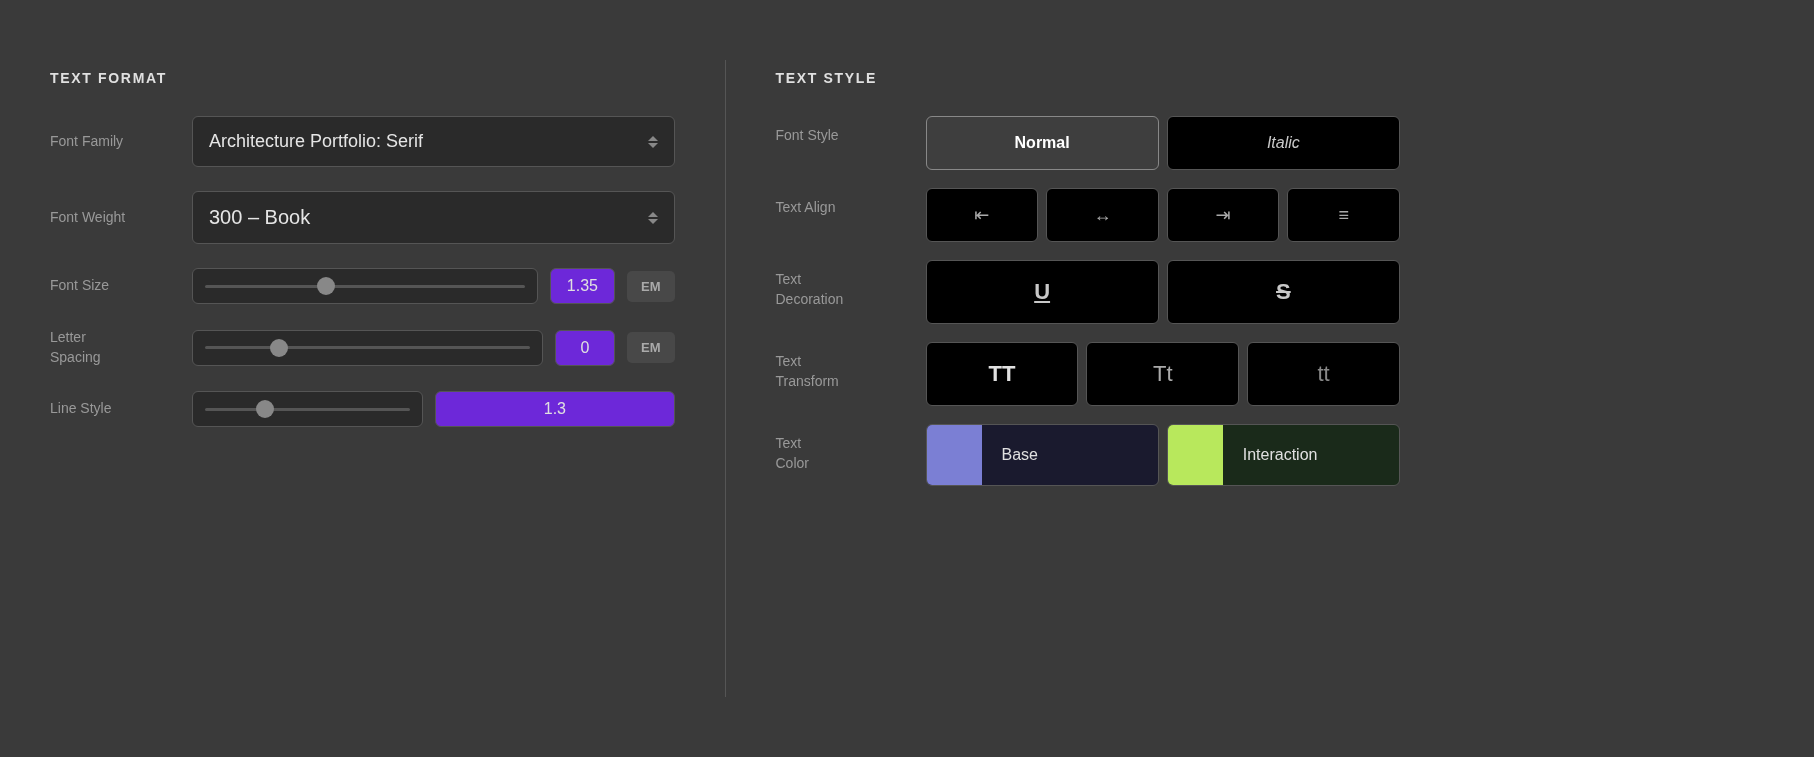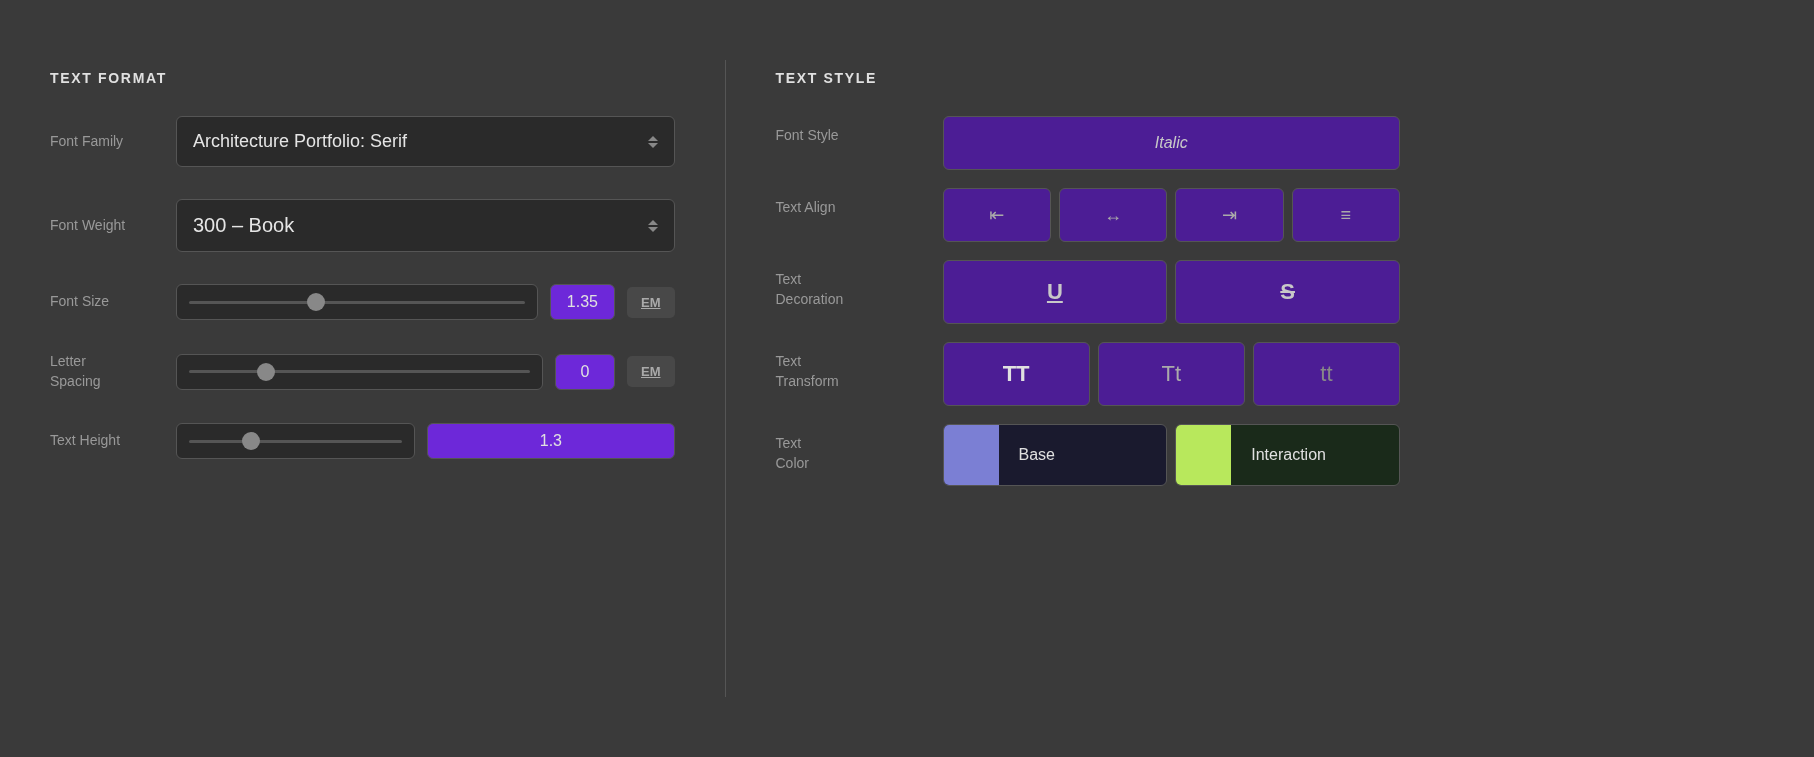--- a/index.html
+++ b/index.html
@@ -40,22 +40,22 @@
       font-weight: 700;
       letter-spacing: 0.12em;
       color: #e0e0e0;
       margin-bottom: 30px;
       text-transform: uppercase;
     }
 
     .form-row {
       display: flex;
       align-items: center;
-      margin-bottom: 32px;
-      gap: 16px;
+      margin-bottom: 24px;
+      gap: 32px;
     }
 
     .form-label {
       font-size: 14px;
       color: #999;
       min-width: 110px;
       line-height: 1.4;
     }
 
     .form-control {
@@ -154,47 +154,46 @@
     }
 
     .unit-badge {
       background-color: #484848;
       border-radius: 5px;
       padding: 8px 14px;
       font-size: 13px;
       color: #aaa;
       font-weight: 600;
       cursor: pointer;
-      text-decoration: underline;
     }
 
     
     .style-row {
       display: flex;
       align-items: flex-start;
       margin-bottom: 18px;
-      gap: 37px;
+      gap: 20px;
     }
 
     .style-label {
       font-size: 14px;
       color: #999;
       min-width: 130px;
       padding-top: 10px;
       line-height: 1.4;
     }
 
     .style-options {
       display: flex;
       gap: 8px;
       flex: 1;
     }
 
     .style-btn {
-      background-color: #4c1d95;
+      background-color: #000000;
       border: 1px solid #555;
       border-radius: 6px;
       padding: 12px 20px;
       color: #c8c8c8;
       font-size: 15px;
       cursor: pointer;
       display: flex;
       align-items: center;
       justify-content: center;
       min-width: 60px;
@@ -358,40 +357,41 @@
           <div class="slider-track">
             <div class="slider-thumb" style="left: 20%;"></div>
           </div>
         </div>
         <div class="slider-value">0</div>
         <div class="unit-badge">EM</div>
       </div>
     </div>
 
     <div class="form-row">
-      <div class="form-label">Text Height</div>
+      <div class="form-label">Line Style</div>
       <div class="slider-row">
         <div class="slider-container">
           <div class="slider-track">
             <div class="slider-thumb" style="left: 25%;"></div>
           </div>
         </div>
         <div class="slider-value" style="flex:1;">1.3</div>
       </div>
     </div>
   </div>
 
   <div class="panel-divider"></div>
 
   <div class="panel">
     <div class="panel-title">TEXT STYLE</div>
 
     <div class="style-row">
       <div class="style-label">Font Style</div>
       <div class="style-options">
+        <button class="style-btn font-style-normal active">Normal</button>
         <button class="style-btn font-style-italic">
             <em>Italic</em>
           </button>
       </div>
     </div>
 
     <div class="style-row">
       <div class="style-label">Text Align</div>
       <div class="style-options">
         <button class="style-btn align-btn">

